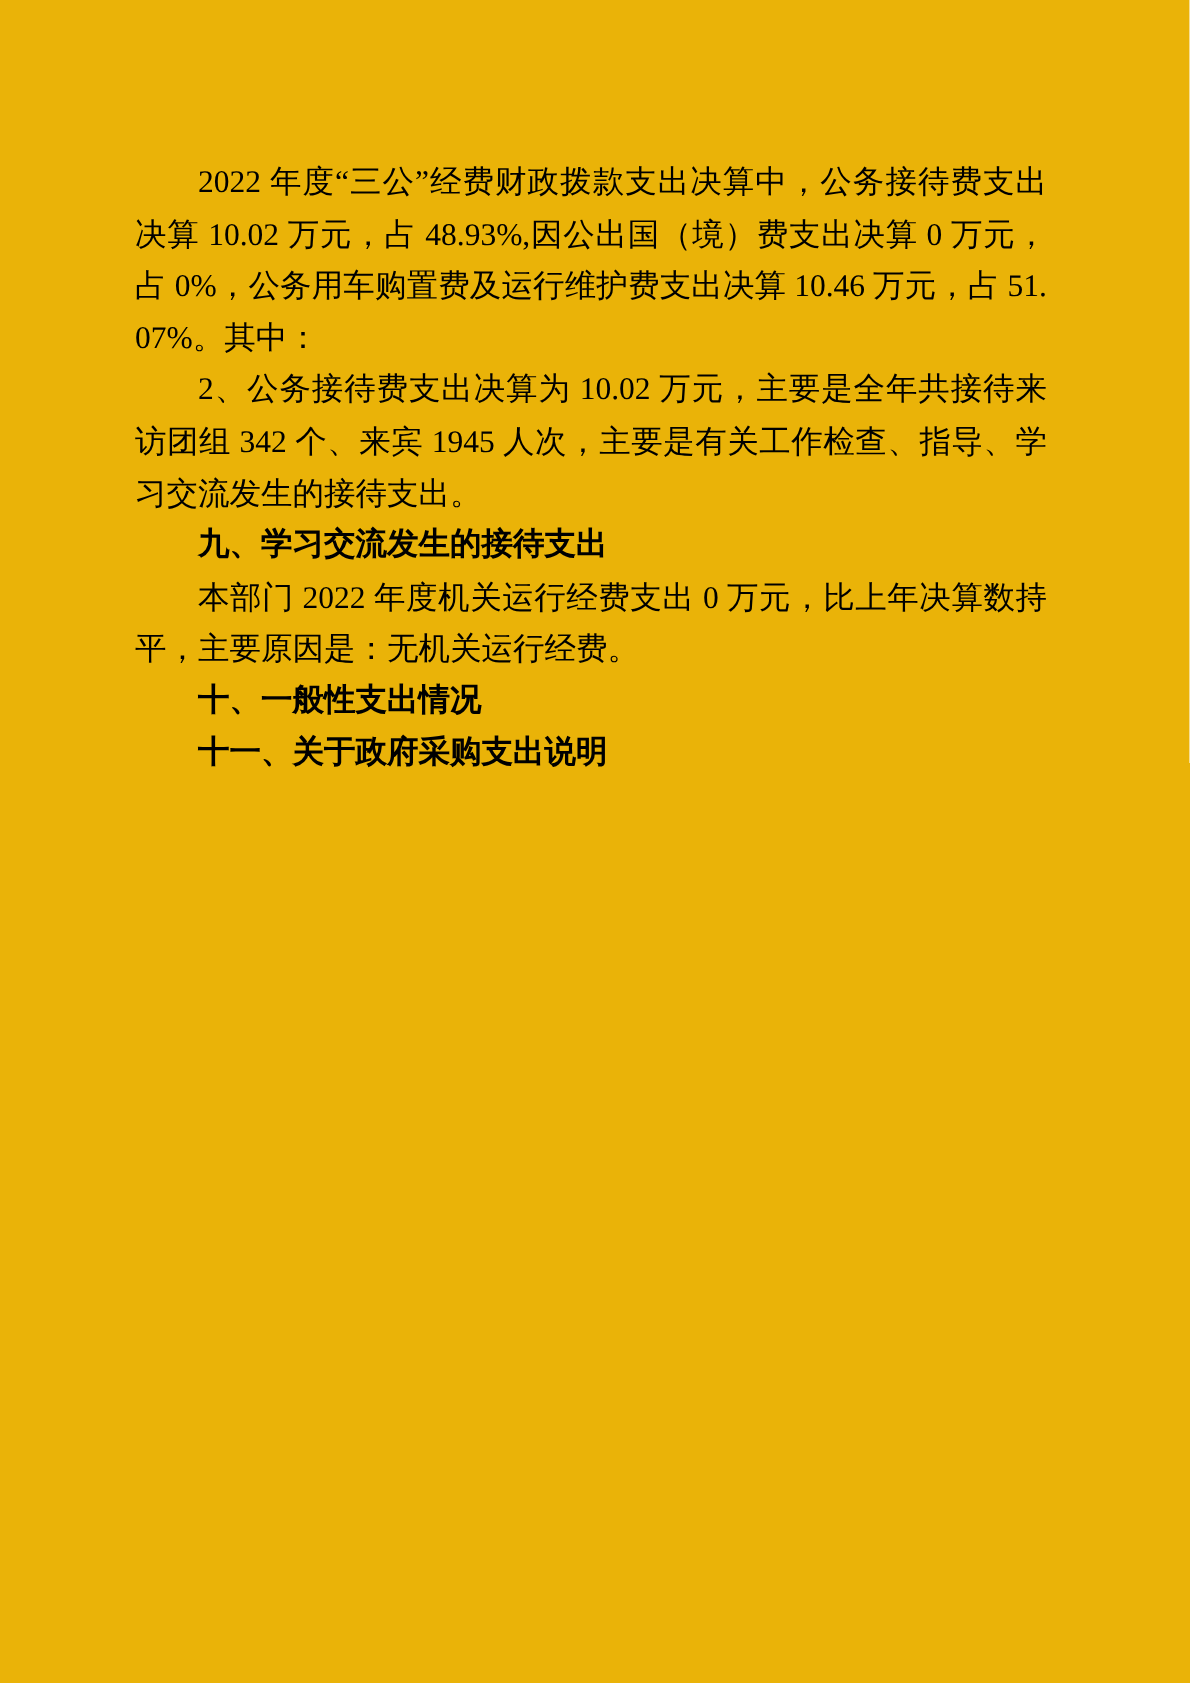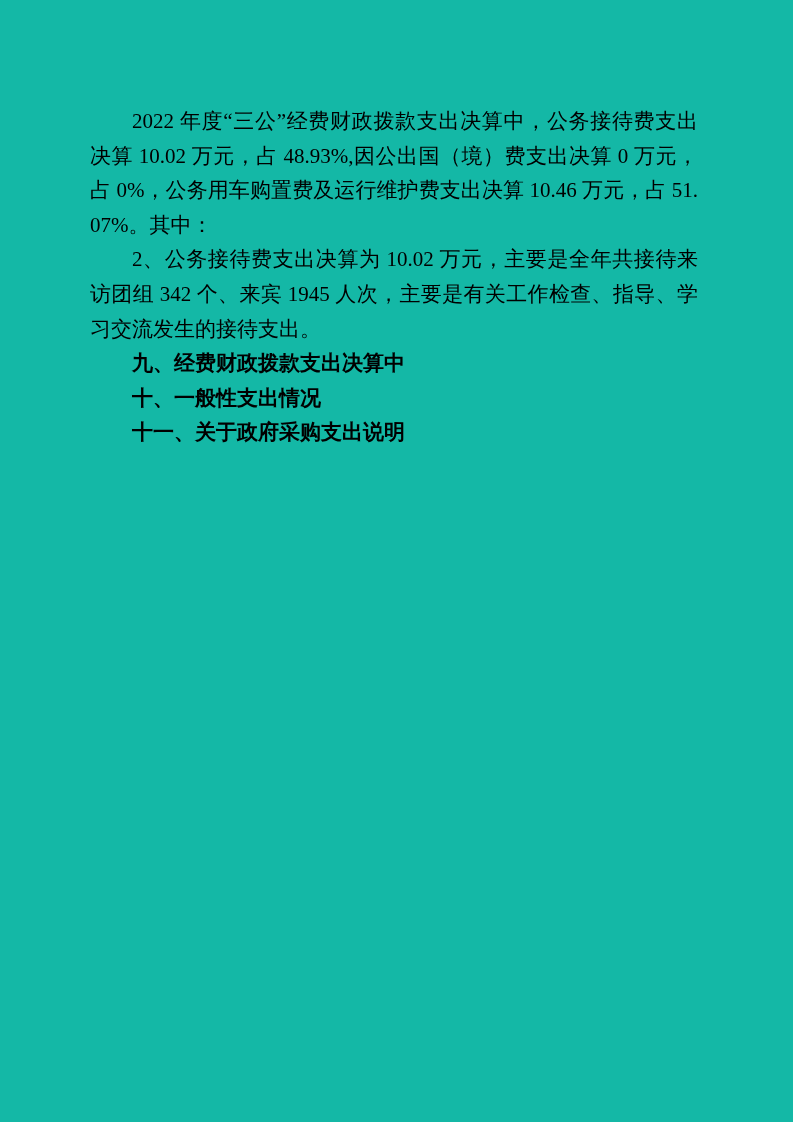--- a/index.html
+++ b/index.html
@@ -4,21 +4,21 @@
 <style>
   html, body {
     margin: 0;
     padding: 0;
     background: #ffffff;
   }
   .page {
     position: relative;
     width: 793px;
     height: 1122px;
-    background: #14b8a6;
+    background: #eab308;
     overflow: hidden;
   }
   .content {
     position: absolute;
     left: 90px;
     top: 104px;
     width: 608px;
     color: #000000;
     font-family: "Liberation Serif", "DejaVu Serif", serif;
     font-size: 21px;
@@ -38,17 +38,18 @@
     text-align: left;
   }
 </style>
 </head>
 <body>
 
 <div class="page">
   <div class="content">
     <p>2022 年度“三公”经费财政拨款支出决算中，公务接待费支出决算 10.02 万元，占 48.93%,因公出国（境）费支出决算 0 万元，占 0%，公务用车购置费及运行维护费支出决算 10.46 万元，占 51.07%。其中：</p>
     <p>2、公务接待费支出决算为 10.02 万元，主要是全年共接待来访团组 342 个、来宾 1945 人次，主要是有关工作检查、指导、学习交流发生的接待支出。</p>
-    <p class="heading">九、经费财政拨款支出决算中</p>
+    <p class="heading">九、学习交流发生的接待支出</p>
+    <p>本部门 2022 年度机关运行经费支出 0 万元，比上年决算数持平，主要原因是：无机关运行经费。</p>
     <p class="heading">十、一般性支出情况</p>
     <p class="heading">十一、关于政府采购支出说明</p>
   </div>
 </div>
 
 </body></html>

